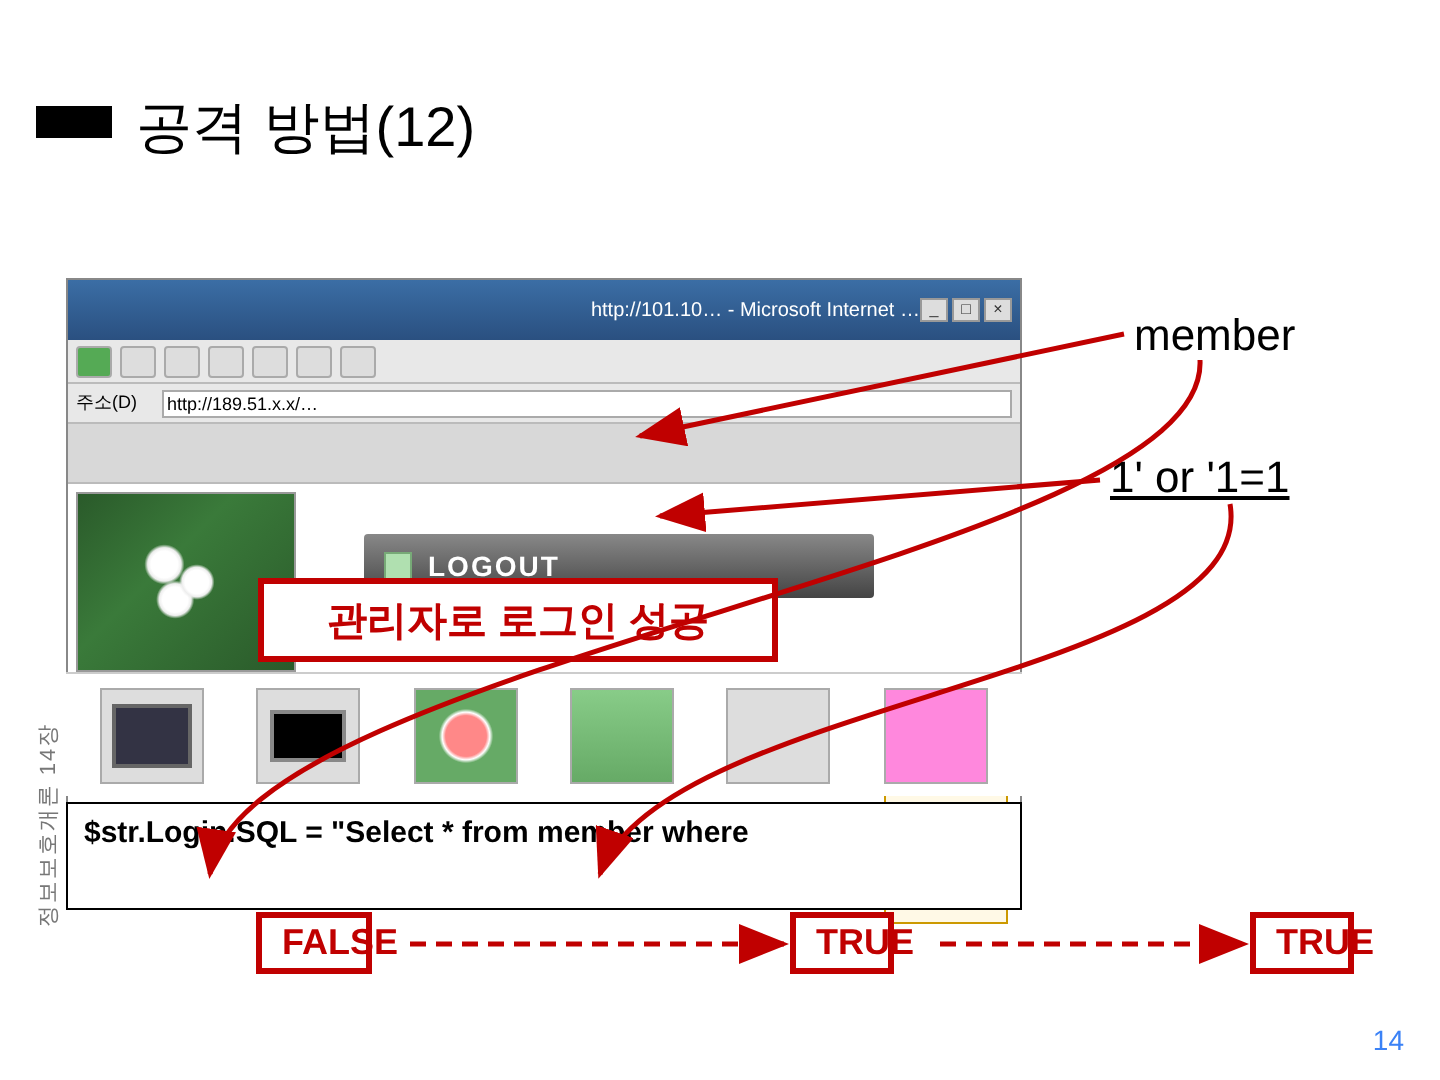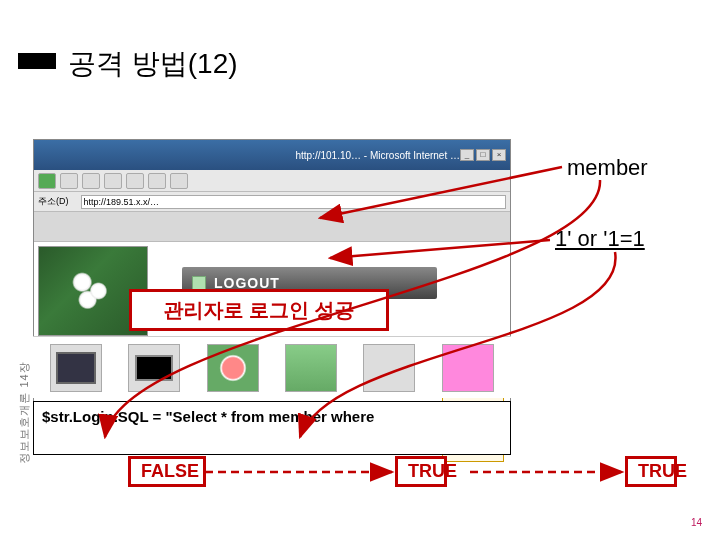--- a/index.html
+++ b/index.html
@@ -250,29 +250,29 @@
   .tag {
     position: absolute;
     border: 3px solid #c00000;
     color: #c00000;
     font-size: 18px;
     font-weight: bold;
     padding: 2px 10px;
     background: #fff;
     z-index: 4;
   }
-  .tag-false { left: 128px; top: 456px; width: 78px; }
+  .tag-false { left: 128px; top: 456px; width: 58px; }
   .tag-true1 { left: 395px; top: 456px; width: 52px; }
   .tag-true2 { left: 625px; top: 456px; width: 52px; }
   .pagenum {
     position: absolute;
     right: 18px;
     bottom: 12px;
-    font-size: 10px;
-    color: #be185d;
+    font-size: 14px;
+    color: #3b82f6;
     margin-top: 20px;
   }
   svg.arrows {
     position: absolute;
     left: 0; top: 0;
     width: 720px; height: 540px;
     pointer-events: none;
     z-index: 10;
   }
 </style>

